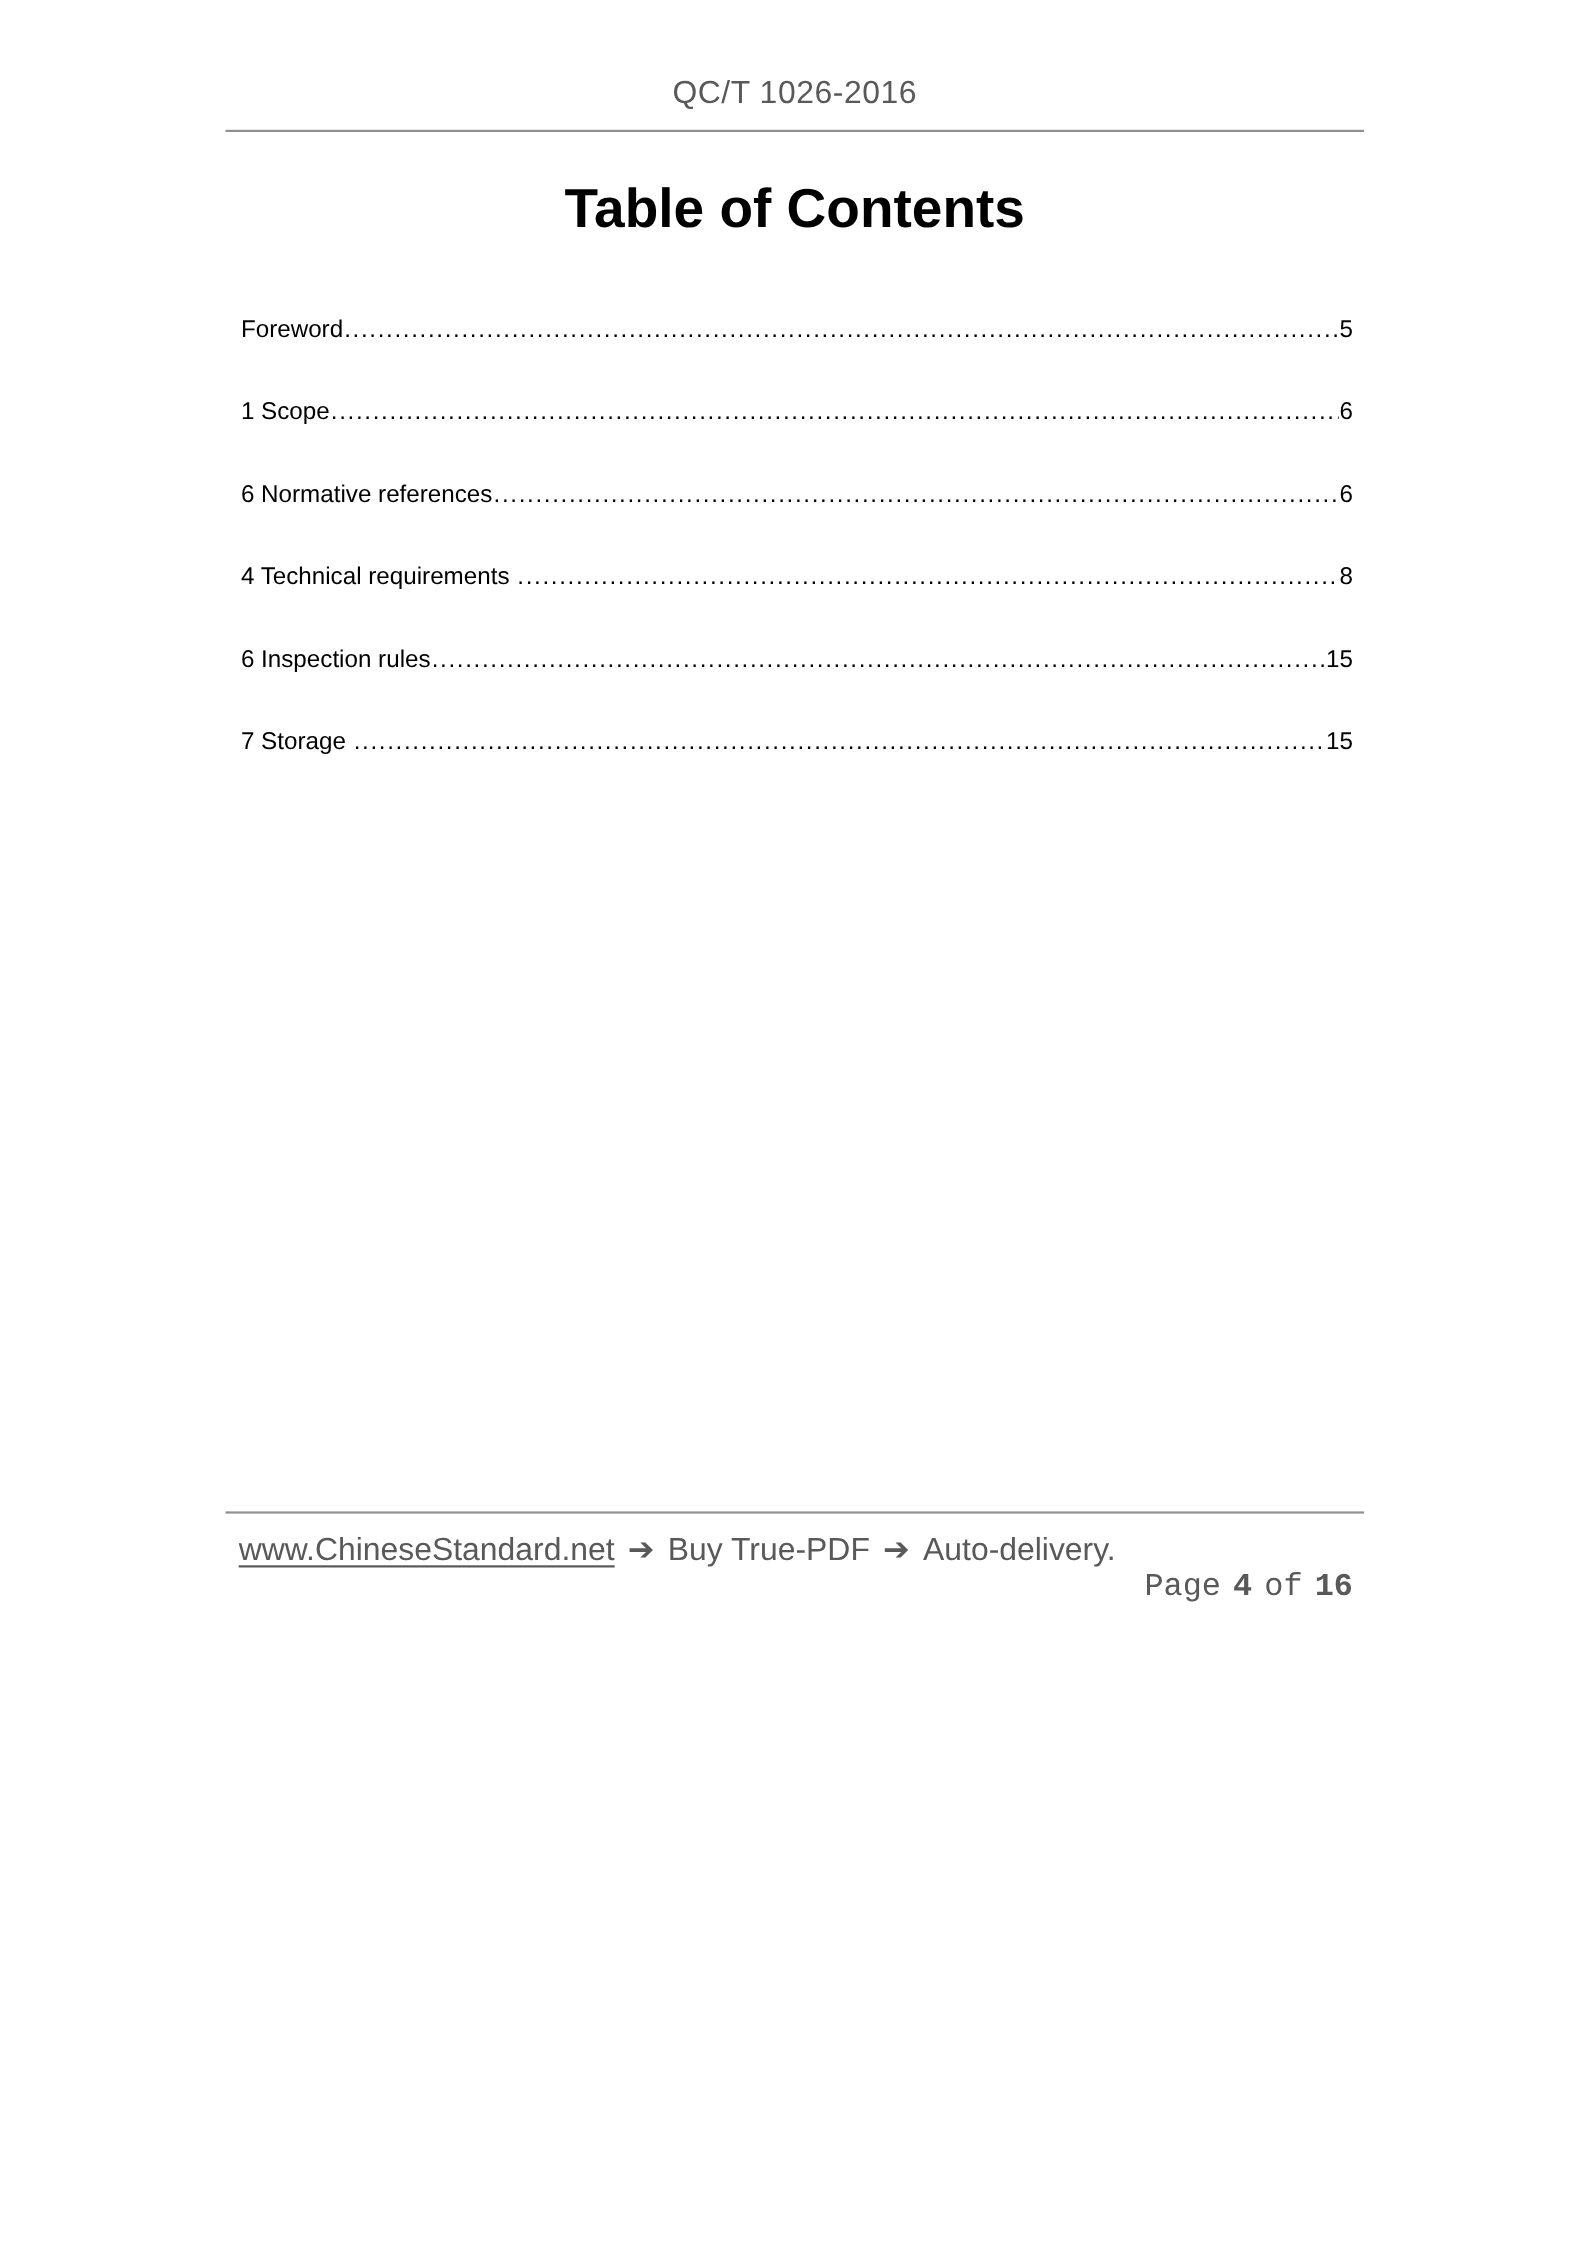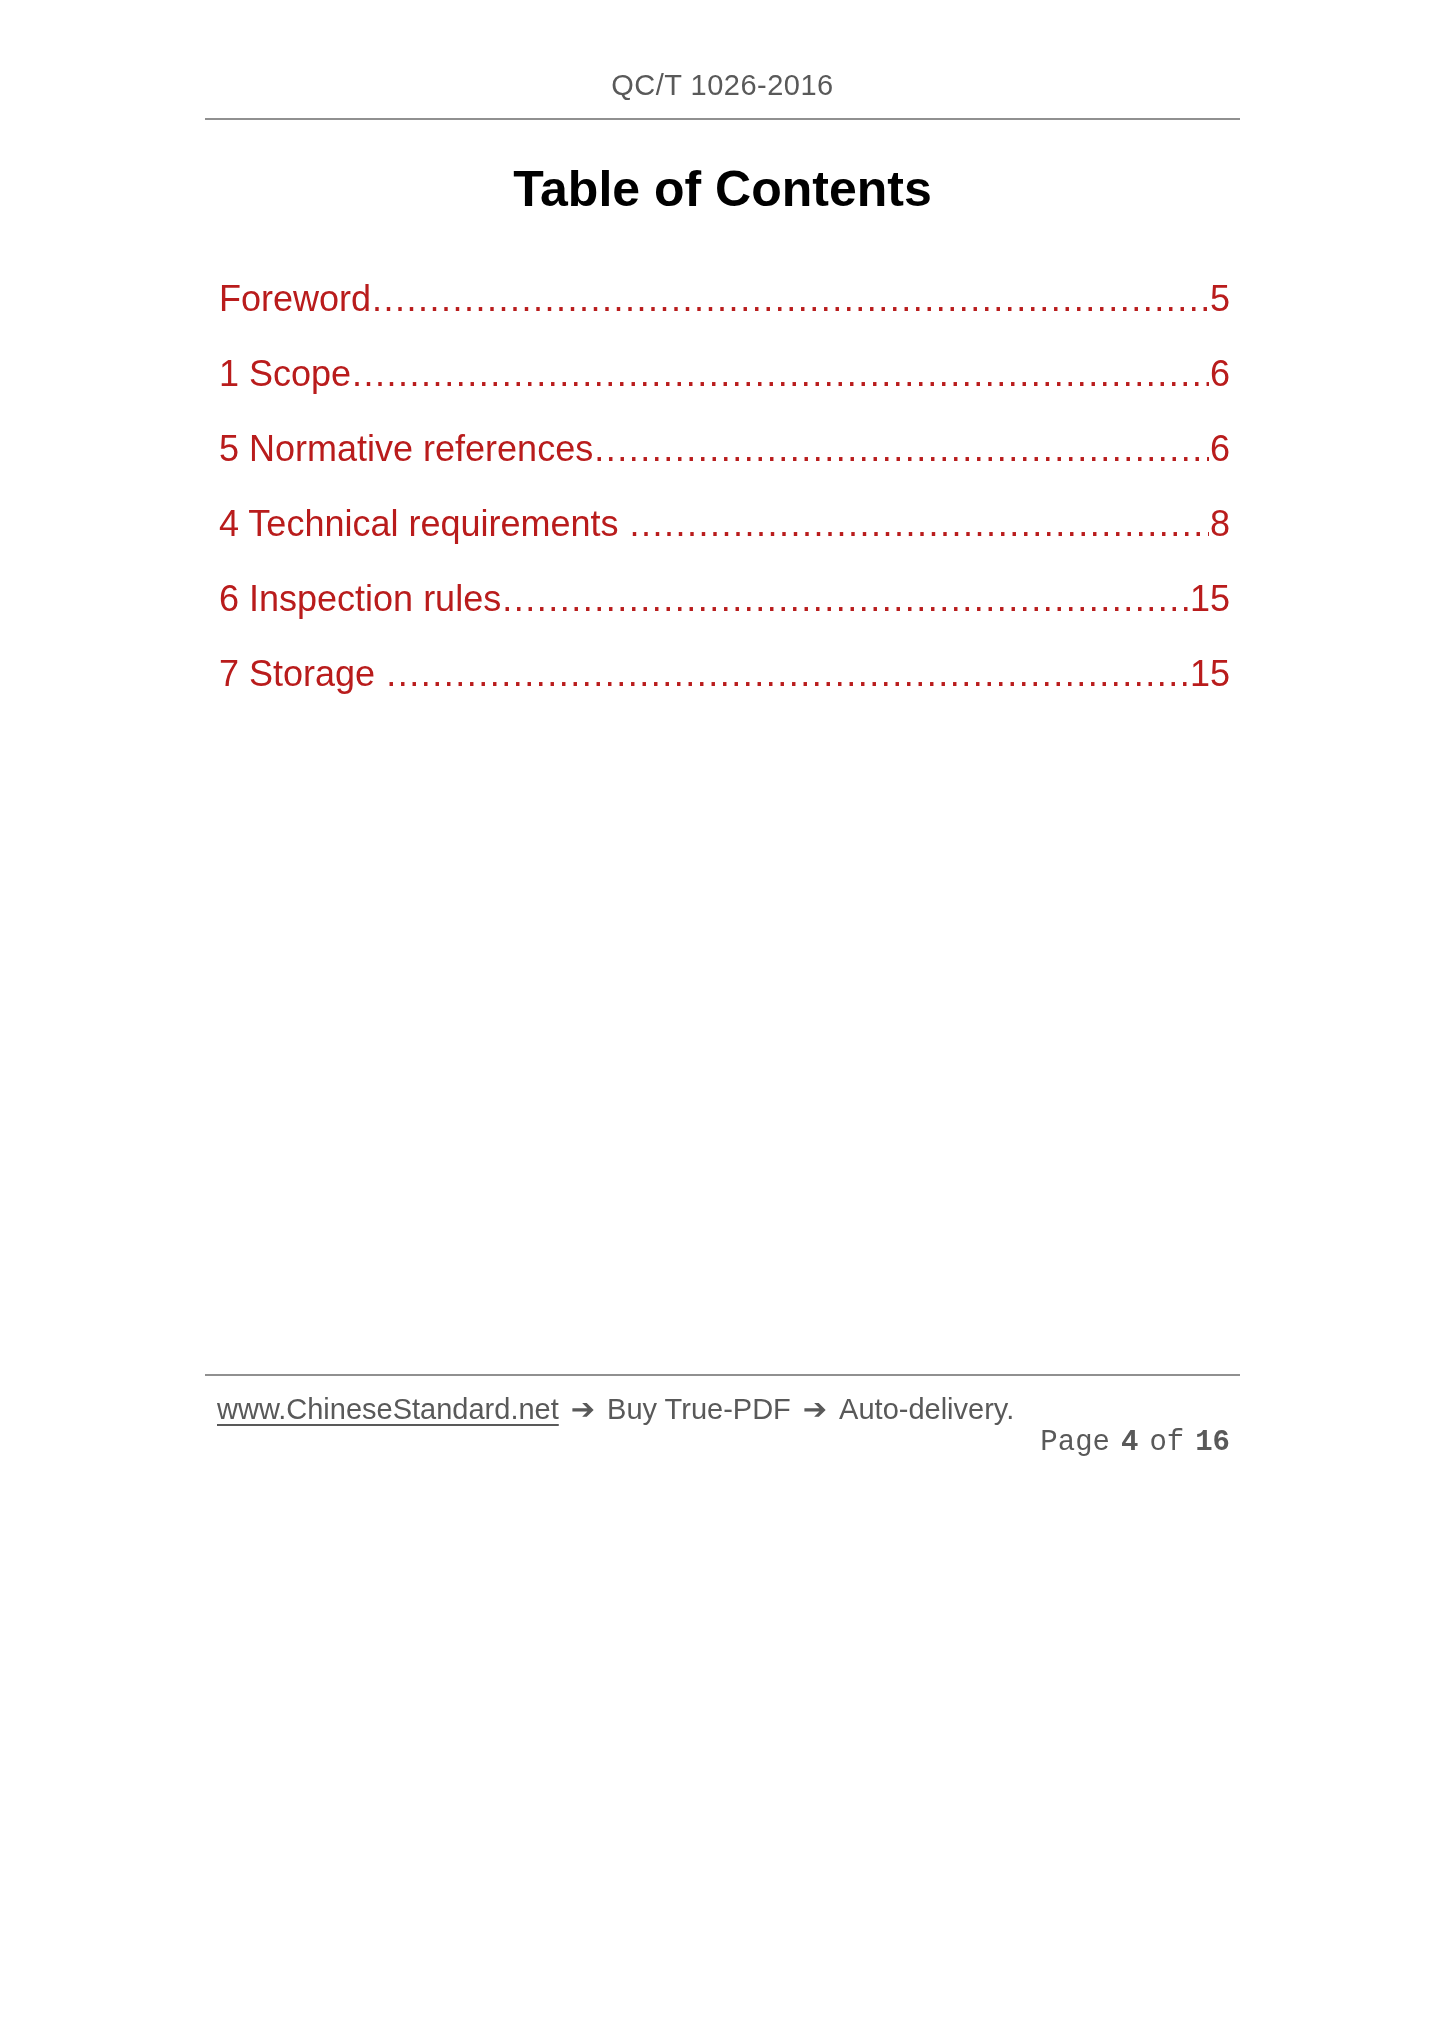--- a/index.html
+++ b/index.html
@@ -41,23 +41,23 @@
     color: #000000;
   }
   
   .toc {
     margin: 70px 205px 0 205px;
     padding: 0 10px 0 14px;
   }
   .toc-row {
     display: flex;
     align-items: baseline;
-    font-size: 36px;
+    font-size: 22px;
     line-height: 34px;
-    color: #b91c1c;
+    color: #000000;
     margin-bottom: 41px;
     justify-content: space-between;
   }
   .toc-label { white-space: pre; }
   .toc-dots {
     flex: 1;
     overflow: hidden;
     white-space: nowrap;
     letter-spacing: 1.5px;
     margin: 0 1px;
@@ -119,21 +119,21 @@
       <span class="toc-label">Foreword</span>
       <span class="toc-dots"></span>
       <span class="toc-page">5</span>
     </div>
     <div class="toc-row">
       <span class="toc-label">1 Scope</span>
       <span class="toc-dots"></span>
       <span class="toc-page">6</span>
     </div>
     <div class="toc-row">
-      <span class="toc-label">5 Normative references</span>
+      <span class="toc-label">6 Normative references</span>
       <span class="toc-dots"></span>
       <span class="toc-page">6</span>
     </div>
     <div class="toc-row">
       <span class="toc-label">4 Technical requirements </span>
       <span class="toc-dots"></span>
       <span class="toc-page">8</span>
     </div>
     <div class="toc-row">
       <span class="toc-label">6 Inspection rules</span>

